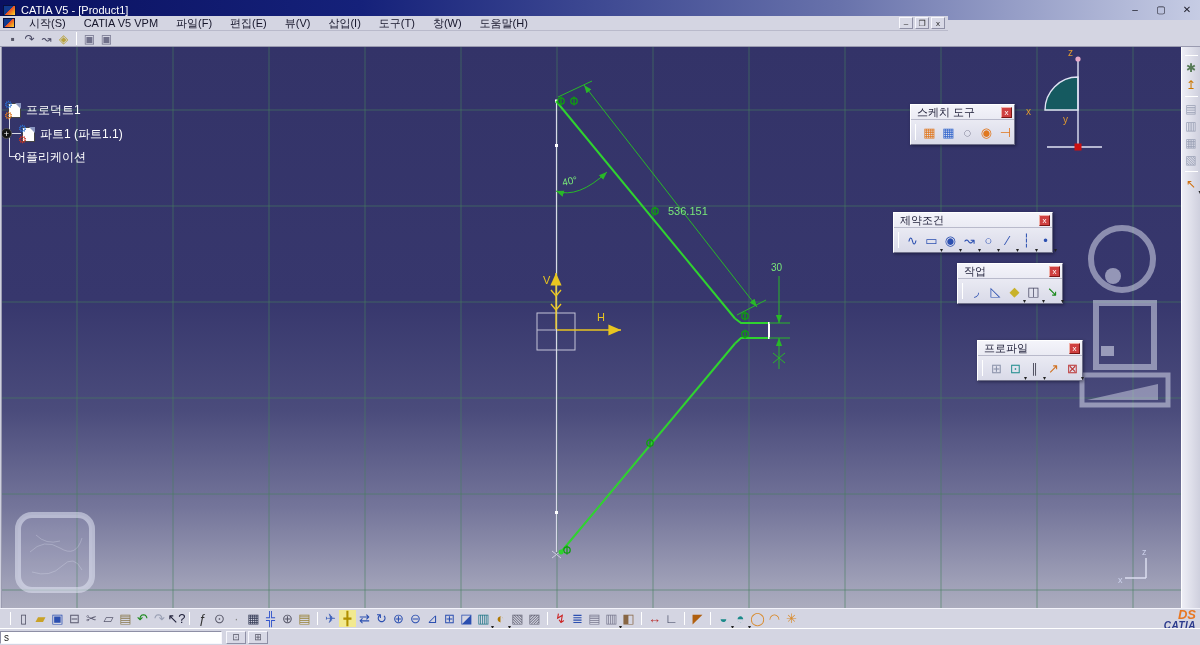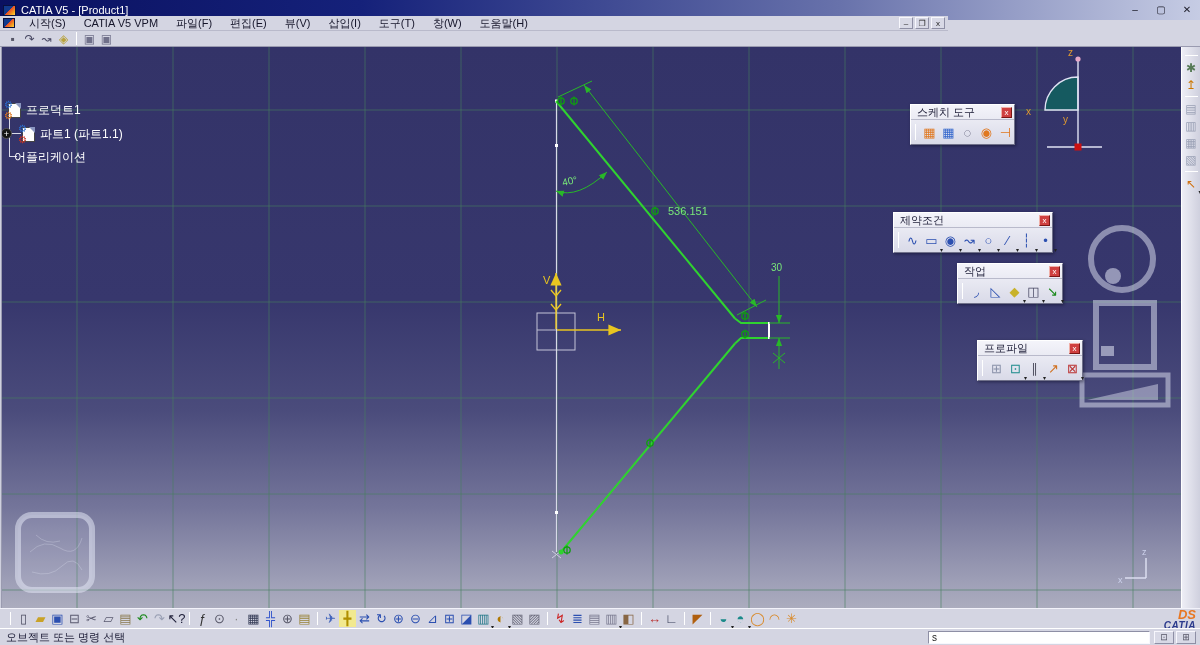--- a/index.html
+++ b/index.html
@@ -413,21 +413,20 @@
       <span class="ticon" style="color: rgb(217, 138, 43);">◯</span>
       <span class="ticon" style="color: rgb(217, 138, 43);">◠</span>
       <span class="ticon" style="color: rgb(217, 138, 43);">✳</span>
     </div>
   <div id="catia-logo">
     <span class="mark">DS</span><br>
     <span class="name">CATIA</span>
   </div>
 
   <div id="statusbar">
-    <span id="status-message">오브젝트 또는 명령 선택</span>
     <div id="command-input">s</div>
     <div id="status-buttons">
         <span class="ticon" style="color: rgb(85, 85, 102);">⊡</span>
         <span class="ticon" style="color: rgb(85, 85, 102);">⊞</span>
       </div>
   </div>
 
 </div>
 
 </body></html>

